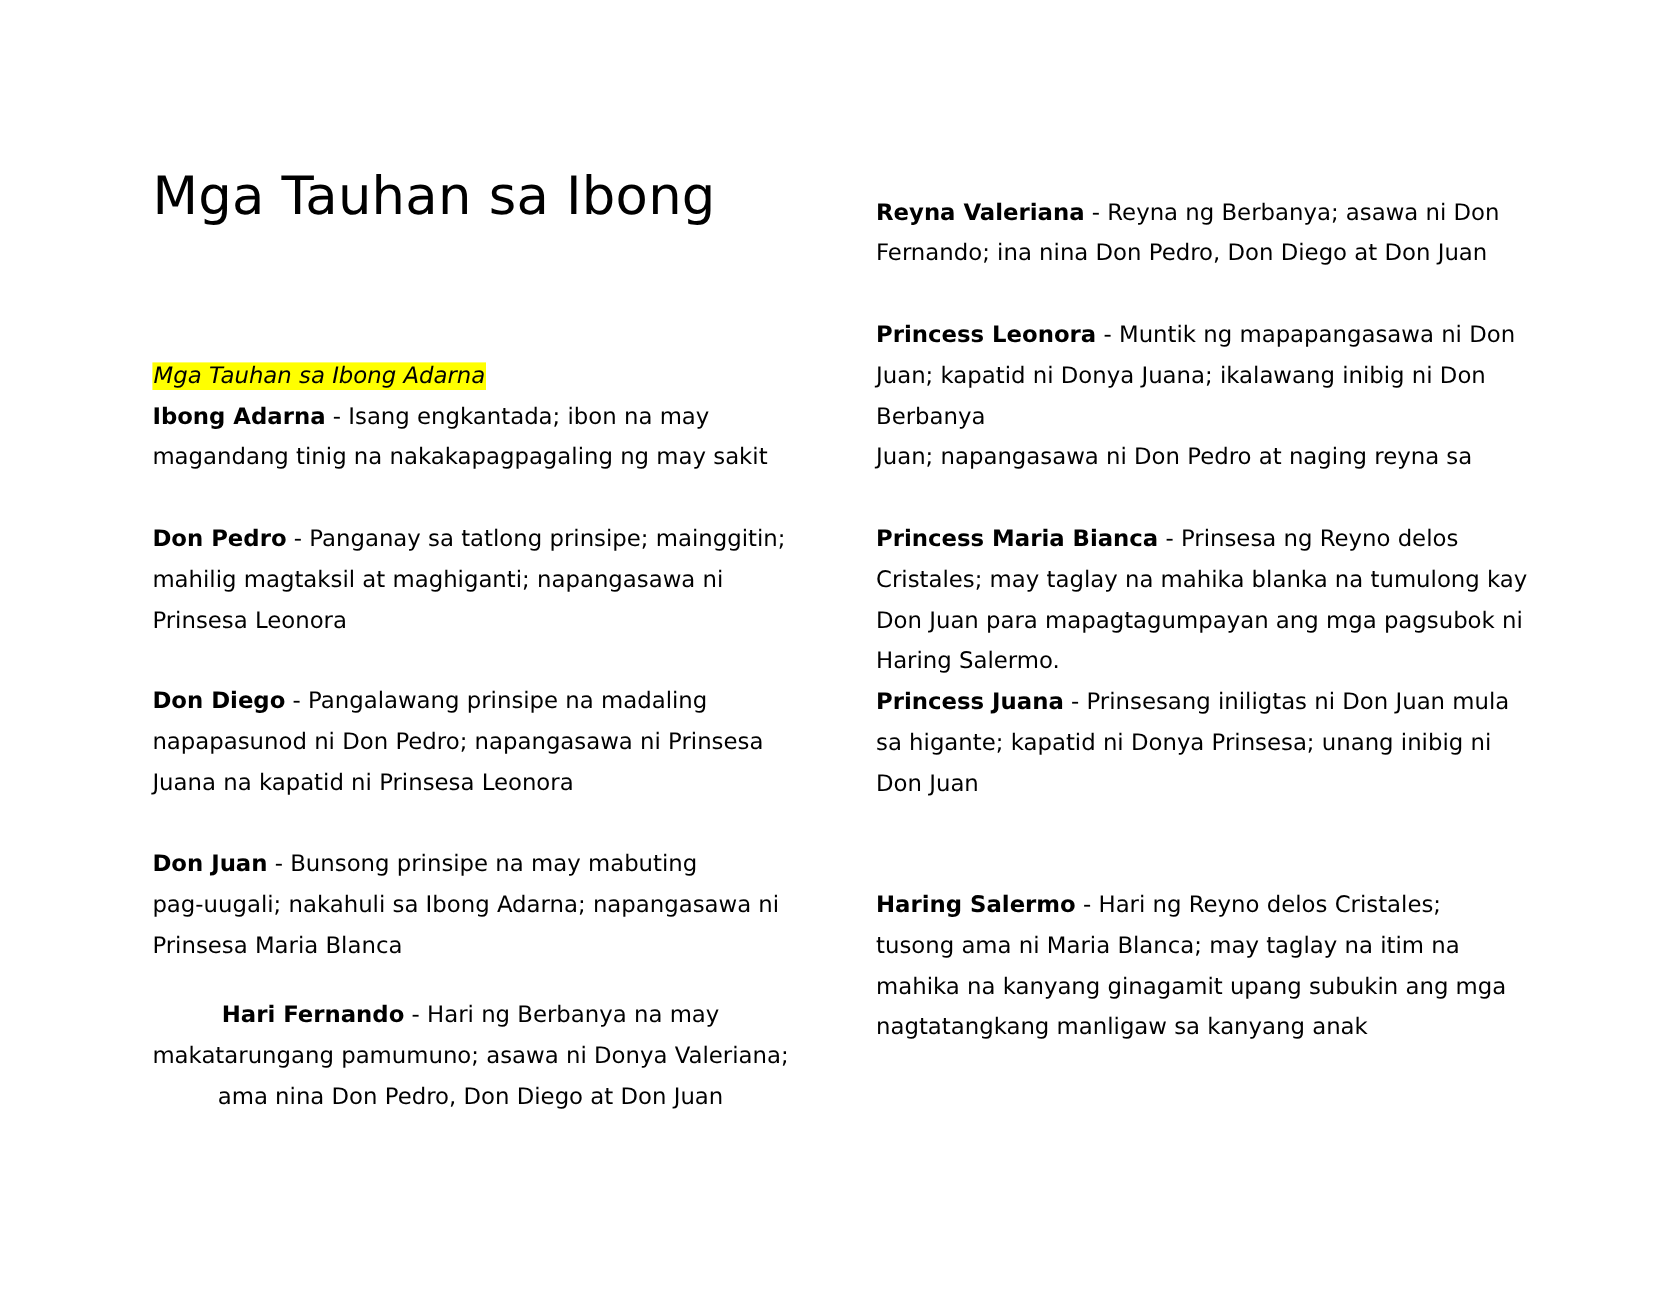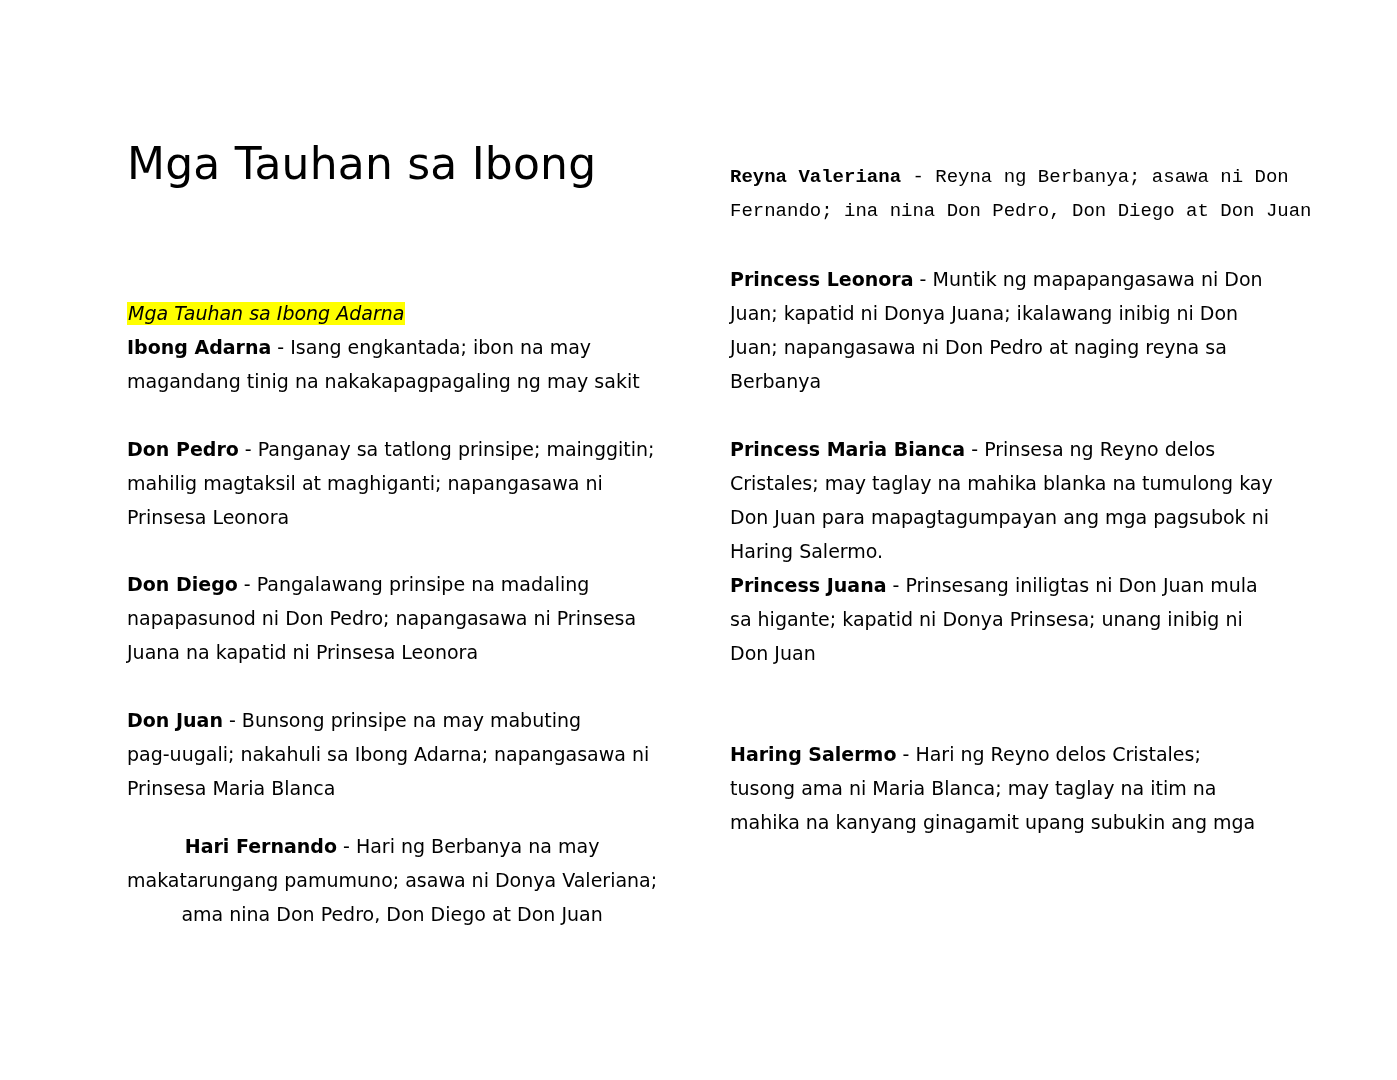--- a/index.html
+++ b/index.html
@@ -105,45 +105,46 @@
 
     <div class="entry" style="top:829px;text-align:center;">
       <span class="line"><span class="name">Hari Fernando</span><span> - Hari ng Berbanya na may</span></span>
       <span class="line">makatarungang pamumuno; asawa ni Donya Valeriana;</span>
       <span class="line">ama nina Don Pedro, Don Diego at Don Juan</span>
     </div>
   </div>
 
   <div class="col col-right">
 
-    <div class="entry" style="top:160px;font-family:Liberation Mono, monospace;">
+    <div class="entry" style="top:160px;">
       <span class="line"><span class="name">Reyna Valeriana</span><span> - Reyna ng Berbanya; asawa ni Don</span></span>
       <span class="line">Fernando; ina nina Don Pedro, Don Diego at Don Juan</span>
     </div>
 
     <div class="entry" style="top:262px;">
       <span class="line"><span class="name">Princess Leonora</span><span> - Muntik ng mapapangasawa ni Don</span></span>
       <span class="line">Juan; kapatid ni Donya Juana; ikalawang inibig ni Don</span>
+      <span class="line">Berbanya</span>
       <span class="line">Juan; napangasawa ni Don Pedro at naging reyna sa</span>
-      <span class="line">Berbanya</span>
     </div>
 
     <div class="entry" style="top:432px;">
       <span class="line"><span class="name">Princess Maria Bianca</span><span> - Prinsesa ng Reyno delos</span></span>
       <span class="line">Cristales; may taglay na mahika blanka na tumulong kay</span>
       <span class="line">Don Juan para mapagtagumpayan ang mga pagsubok ni</span>
       <span class="line">Haring Salermo.</span>
     </div>
 
     <div class="entry" style="top:568px;">
       <span class="line"><span class="name">Princess Juana</span><span> - Prinsesang iniligtas ni Don Juan mula</span></span>
       <span class="line">sa higante; kapatid ni Donya Prinsesa; unang inibig ni</span>
       <span class="line">Don Juan</span>
     </div>
 
     <div class="entry" style="top:737px;">
       <span class="line"><span class="name">Haring Salermo</span><span> - Hari ng Reyno delos Cristales;</span></span>
       <span class="line">tusong ama ni Maria Blanca; may taglay na itim na</span>
       <span class="line">mahika na kanyang ginagamit upang subukin ang mga</span>
+      <span class="line">nagtatangkang manligaw sa kanyang anak</span>
     </div>
   </div>
 
 </div>
 
 </body></html>

